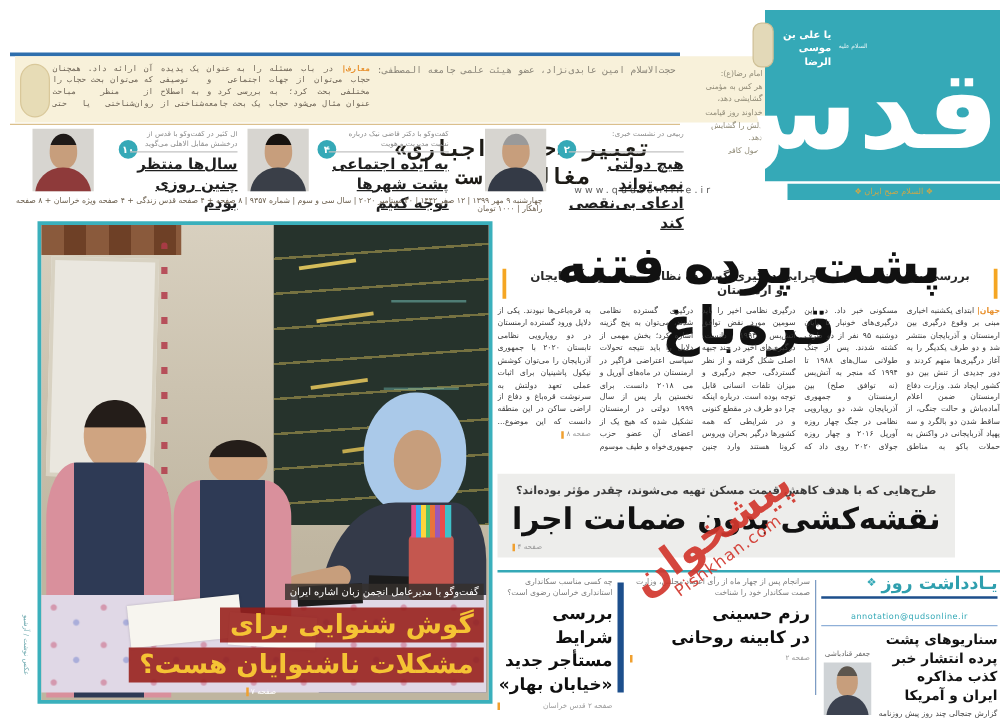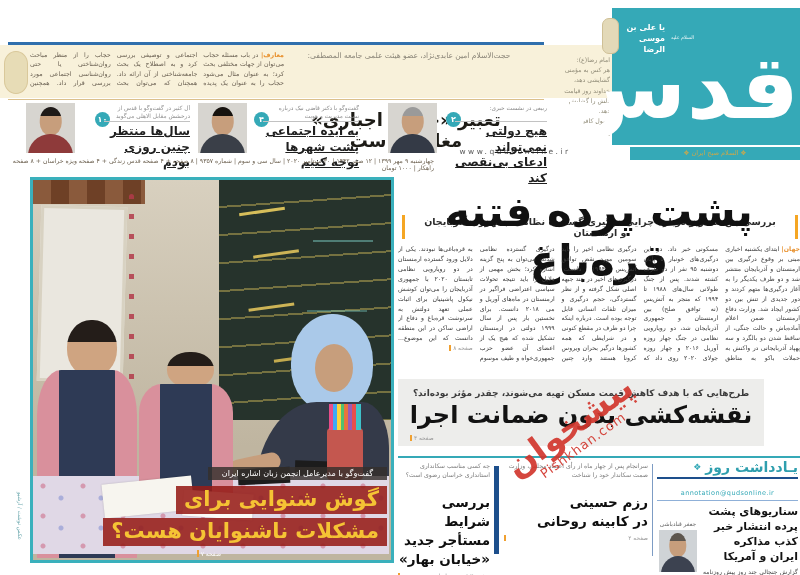--- a/index.html
+++ b/index.html
@@ -5,21 +5,21 @@
   html,body{margin:0;padding:0;background:#fff;}
   .page{position:relative;width:800px;height:575px;background:#fff;overflow:hidden;
         font-family:"DejaVu Sans",sans-serif;direction:rtl;}
   .abs{position:absolute;}
   .pre{white-space:pre-line;}
   .tag{color:#e8912e;font-weight:bold;}
   .pref{color:#999;font-size:5.8px;border-left:2px solid #f0a030;padding-left:2px;}
 
   
   .hline{left:8px;top:42px;width:536px;height:3px;background:#2f6fad;}
-  .cream{left:0;top:45px;width:628px;height:53px;background:#f8f1da;}
+  .cream{left:12px;top:45px;width:628px;height:53px;background:#f8f1da;font-family:Liberation Mono, monospace;}
   .orn{left:4px;top:6px;width:22px;height:41px;background:#e7dcb6;border:1px solid #d9c89a;
        border-radius:50% 50% 50% 50%/30% 30% 30% 30%;}
   .cream-cols{left:30px;top:5px;width:254px;height:44px;column-count:3;column-gap:6px;
        font-size:6.3px;line-height:1.5;color:#6a6052;text-align:justify;overflow:hidden;}
   .cream-kicker{left:286px;top:6px;width:246px;text-align:center;font-size:7.5px;color:#8a8578;}
   .cream-head{left:280px;top:17px;width:252px;text-align:center;font-size:18px;font-weight:bold;color:#1d1b16;margin-top:47px;}
   .hadith{left:546px;top:55px;width:64px;font-size:6.2px;line-height:1.65;color:#8f8a76;text-align:right;}
   .logo-box{left:612px;top:8px;width:188px;height:137px;background:#35a9b7;}
   .logo-orn{left:-10px;top:10px;width:15px;height:34px;background:#e3d9b8;border-radius:7px;border:1px solid #cfc096;}
   .callig{left:13px;top:15px;width:40px;color:#fff;font-size:8px;font-weight:bold;line-height:1.35;}
@@ -55,21 +55,21 @@
   .lead-body{left:398px;top:244px;width:402px;height:131px;column-count:5;column-gap:7px;
        font-size:6.2px;line-height:1.6;text-align:justify;color:#3a3a3a;overflow:hidden;}
   .gray-box{left:398px;top:379px;width:366px;height:67px;background:#ededeb;}
   .gb-kick{position:absolute;top:9px;width:100%;text-align:center;font-size:9px;font-weight:bold;color:#3c3c3c;}
   .gb-head{position:absolute;top:22px;width:100%;text-align:center;font-size:24px;font-weight:bold;color:#121212;padding-left:32px;}
   .gb-ref{position:absolute;left:12px;bottom:5px;}
   .teal-rule{left:398px;top:456px;width:402px;height:2px;background:#35a9b7;}
 
   
   .bi-kick{font-size:6.2px;color:#7b7b7b;line-height:1.4;text-align:right;}
-  .bi-head{font-size:13.5px;font-weight:bold;color:#0f0f0f;line-height:1.4;margin-top:14px;text-align:right;}
+  .bi-head{font-size:13.5px;font-weight:bold;color:#0f0f0f;line-height:1.4;margin-top:3px;text-align:right;}
   .bi-ref{margin-top:4px;}
   .item-khorasan{left:398px;top:462px;width:92px;}
   .blue-bar{left:494px;top:466px;width:5px;height:88px;background:#1d4f8c;}
   .item-cabinet{left:504px;top:462px;width:144px;}
   .vrule{left:652px;top:464px;width:1px;height:92px;background:#7d9cc4;}
 
   
   .daily-note{left:657px;top:459px;width:141px;height:114px;}
   .dn-header{display:flex;gap:4px;align-items:center;}
   .dn-title{font-size:14px;font-weight:bold;color:#2f9fae;}
@@ -123,21 +123,21 @@
   .p1{left:70px;top:300px;width:90px;height:34px;transform:rotate(-6deg);}
   .p2{left:150px;top:312px;width:70px;height:26px;transform:rotate(4deg);background:#fbfaf6;}
   .plate{position:absolute;background:#1c1c1c;}
   .pl1{left:205px;top:288px;width:52px;height:16px;transform:rotate(-3deg);}
   .pl2{left:262px;top:281px;width:50px;height:15px;transform:rotate(2deg);}
   .sc-cup{left:294px;top:248px;width:36px;height:52px;background:#c4574f;border-radius:4px;}
   .sc-cup::before{content:"";position:absolute;left:2px;top:-24px;width:32px;height:26px;
        background:linear-gradient(90deg,#e84d8a 0 12%,#3fa9f5 12% 24%,#ffd43b 24% 36%,#51c06e 36% 48%,
                   #e8743b 48% 60%,#9b59b6 60% 72%,#e84d4d 72% 84%,#3fc1c9 84%);}
   .ph-kick{right:4px;top:287px;background:rgba(52,48,44,.82);color:#fff;font-size:8px;
-       padding:2px 14px;}
+       padding:2px 4px;}
   .ph-h1,.ph-h2{right:4px;background:rgba(150,28,24,.88);color:#f5c334;font-size:21px;
        font-weight:bold;padding:1px 8px 3px;}
   .ph-h1{top:306px;} .ph-h2{top:338px;}
   .ph-ref{right:170px;bottom:3px;color:#fff;font-size:6px;border-left:2px solid #f0a030;padding-left:2px;}
   .photo-credit{left:17px;top:420px;height:120px;writing-mode:vertical-rl;font-size:5.5px;color:#6aa7ad;}
 
   
   .watermark{left:475px;top:405px;width:195px;text-align:center;transform:rotate(-36deg);
        color:#d2372e;opacity:.92;pointer-events:none;}
   .wm-fa{font-size:34px;font-weight:bold;}

